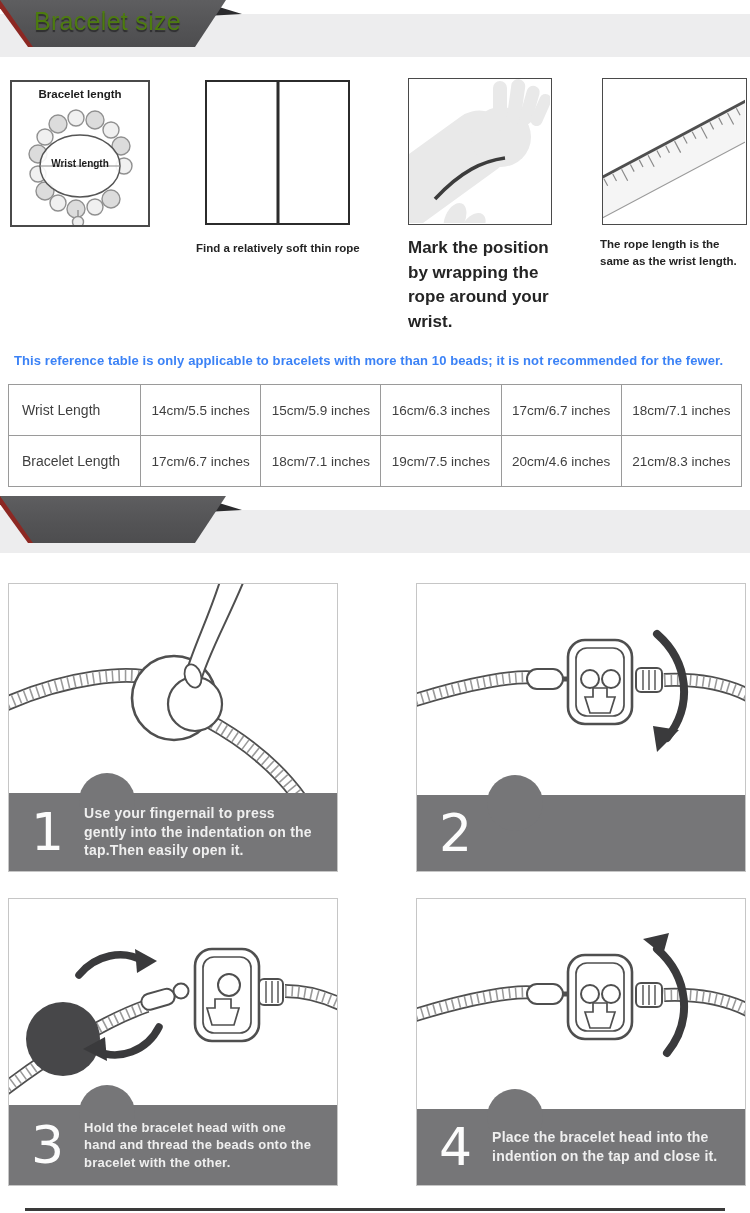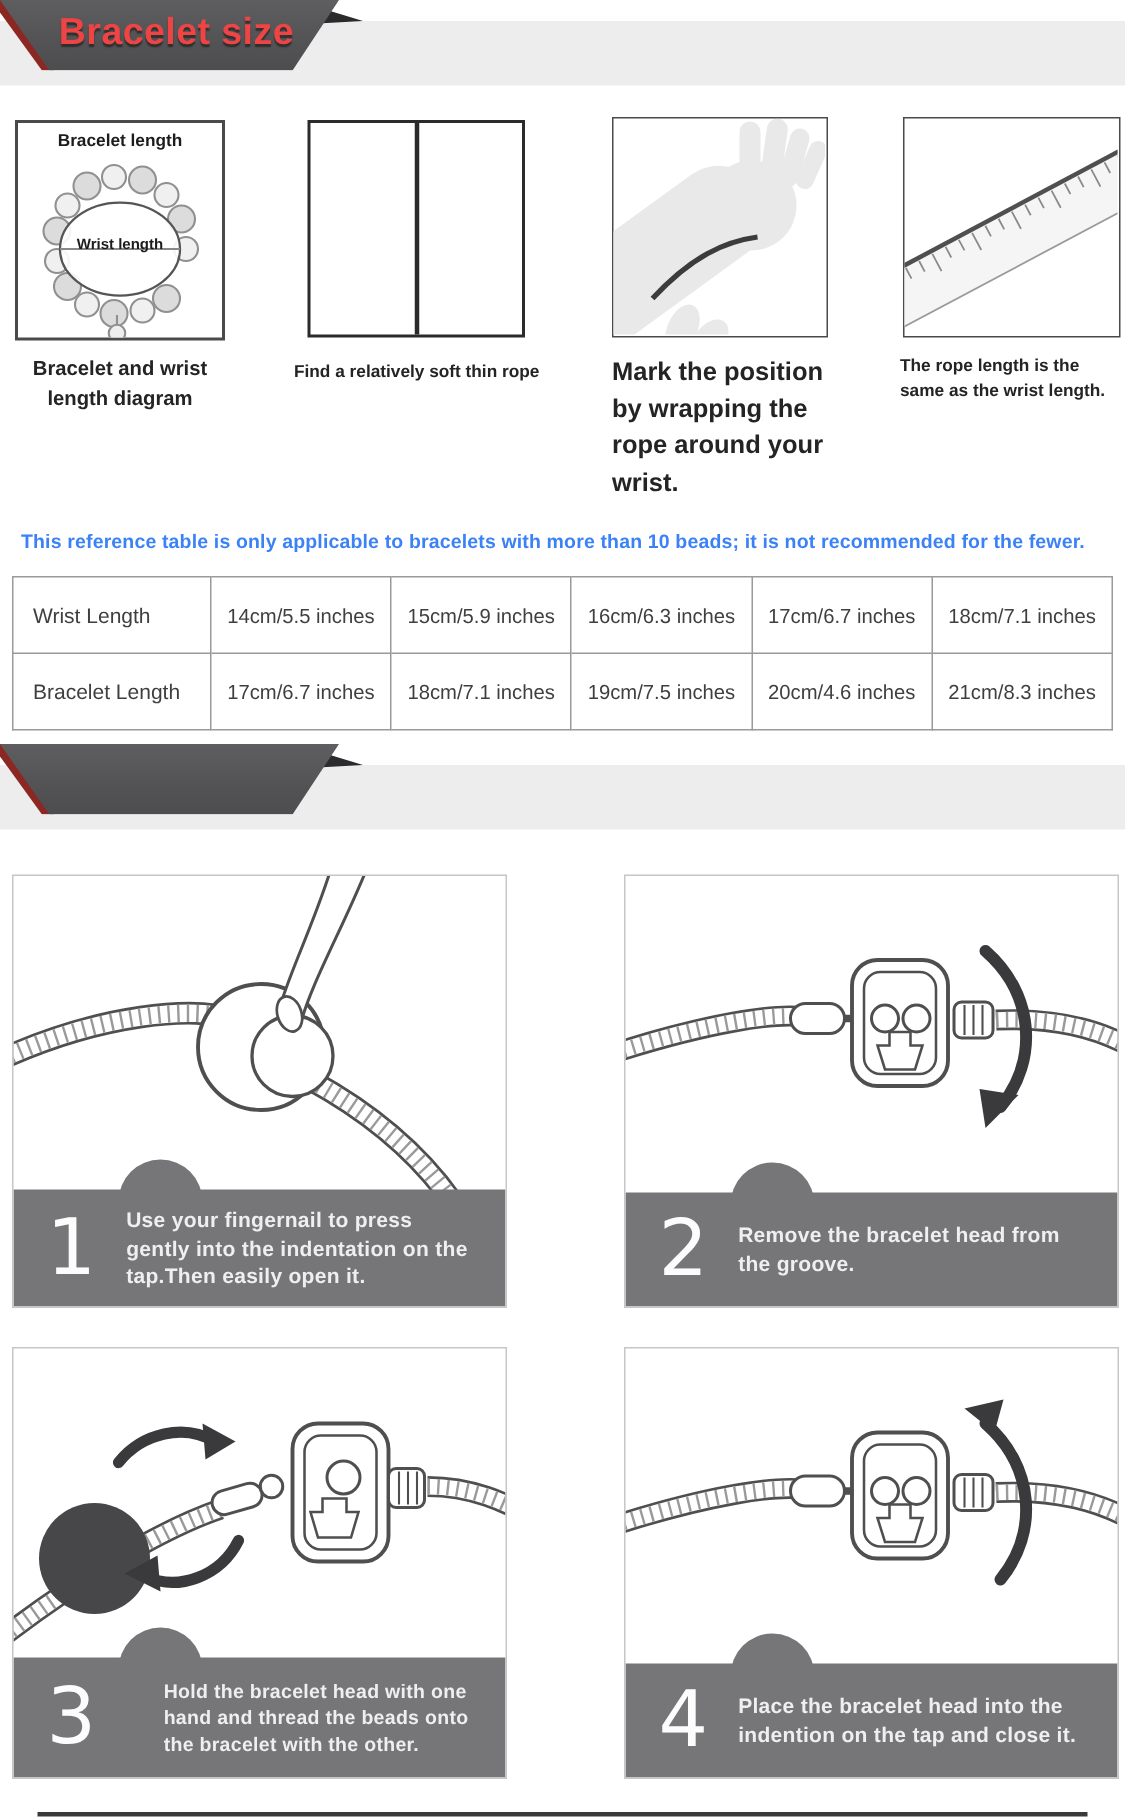--- a/index.html
+++ b/index.html
@@ -9,22 +9,22 @@
   
   .band{position:absolute;left:0;width:750px;height:43px;background:#ededee;}
   .ribbon{position:absolute;left:0;width:244px;height:47px;}
   .ribbon-red{position:absolute;left:-6px;top:0;width:42px;height:47px;background:#8c2823;
               clip-path:polygon(0px 0px,7px 0px,42px 47px,34px 47px);z-index:1;}
   .ribbon-fold{position:absolute;left:196px;top:0;width:46px;height:16px;background:#2b2b2d;
                clip-path:polygon(0px 0px,46px 14px,10px 16px);z-index:1;}
   .ribbon-main{position:absolute;left:0;top:0;width:244px;height:47px;z-index:2;
                background:linear-gradient(180deg,#5e5e60 0%,#535355 60%,#4d4d4f 100%);
                clip-path:polygon(0px 0px,226px 0px,195px 47px,33px 47px);}
-  .ribbon-label{position:absolute;z-index:3;left:34px;top:7px;width:162px;text-align:right;
-                color:#ef4444;font-size:25px;font-weight:700;letter-spacing:.3px;
+  .ribbon-label{position:absolute;z-index:3;left:34px;top:7px;width:162px;text-align:left;
+                color:#4d7c0f;font-size:25px;font-weight:400;letter-spacing:.3px;
                 text-shadow:0 2px 1px rgba(0,0,0,.45);}
 
   
   .figbox{position:absolute;background:#fff;box-sizing:border-box;}
   .figcap{position:absolute;font-weight:700;color:#242424;font-size:12px;line-height:1.45;}
   .b1-top-label{position:absolute;left:0;top:6px;width:100%;text-align:center;
                 font-weight:700;font-size:11.5px;color:#1c1c1c;}
   .b1-inner-label{position:absolute;left:0;top:76px;width:100%;text-align:center;
                   font-weight:700;font-size:10px;color:#1c1c1c;}
   .vline{position:absolute;left:50%;top:0;width:3px;height:100%;background:#2b2b2b;
@@ -45,21 +45,21 @@
   
   .panel{position:absolute;background:#fff;border:1px solid #c6c6c6;box-sizing:border-box;overflow:hidden;}
   .panel svg.art{position:absolute;left:0;top:0;}
   .step-bar{position:absolute;left:0;right:0;bottom:0;background:#767678;
             display:flex;align-items:center;gap:20px;padding:0 16px 0 22px;box-sizing:border-box;}
   .bump{position:absolute;top:-20px;left:70px;width:56px;height:56px;border-radius:50%;background:#767678;}
   .step-num{position:relative;color:#fcfcfc;font-size:52px;line-height:1;font-weight:400;
             font-family:"DejaVu Sans",sans-serif;}
   .step-cap{position:relative;flex:1;color:#efefef;font-weight:600;font-size:14px;line-height:1.35;
             letter-spacing:.2px;}
-  .cap-small{font-size:13px;margin-left:25px;}
+  .cap-small{font-size:13px;}
 
   .bottom-line{position:absolute;left:25px;right:25px;top:1208px;height:3px;background:#3a3a3a;}
 </style>
 </head>
 <body>
 
 <div class="page">
 
   <div class="band" style="top:14px;"></div>
   <div class="ribbon" style="top:0;">
@@ -88,21 +88,20 @@
           <circle cx="99" cy="117" r="9" fill="#dcdcdc"></circle>
       </g>
       <ellipse cx="68" cy="84" rx="40" ry="31" fill="rgba(255,255,255,.9)" stroke="#555" stroke-width="1.5"></ellipse>
       <line x1="28" y1="84" x2="108" y2="84" stroke="#888" stroke-width="1.2"></line>
       <line x1="66" y1="128" x2="66" y2="135" stroke="#909090" stroke-width="1.4"></line>
       <circle cx="66" cy="140" r="5.5" fill="#eee" stroke="#909090" stroke-width="1.4"></circle>
     </svg>
     <div class="b1-top-label">Bracelet length</div>
     <div class="b1-inner-label">Wrist length</div>
   </div>
-  <div class="figcap" style="left:2px;top:236px;width:156px;text-align:center;font-size:13.5px;">Bracelet and wrist length diagram</div>
 
   <div class="figbox" style="left:205px;top:80px;width:145px;height:145px;border:2px solid #2b2b2b;">
     <div class="vline"></div>
   </div>
   <div class="figcap" style="left:196px;top:240px;white-space:nowrap;font-size:11.5px;">Find a relatively soft thin rope</div>
 
   <div class="figbox" style="left:408px;top:78px;width:144px;height:147px;border:1.5px solid #4a4a4a;">
     <svg class="art" width="141" height="144" viewBox="0 0 141 144">
       <rect x="-40" y="70" width="160" height="64" rx="32" transform="rotate(-36 20 110)" fill="#e9e9e9"></rect>
       <circle cx="92" cy="58" r="30" fill="#e9e9e9"></circle>
@@ -195,21 +194,20 @@
       <circle cx="194" cy="95" r="9" fill="#fff" stroke="#4f4f4f" stroke-width="2"></circle>
       <path d="M 176 104 h 14 v 9 h 8 l -5 16 h -20 l -5 -16 h 8 z" fill="#fff" stroke="#4f4f4f" stroke-width="1.7"></path>
       <rect x="219" y="84" width="26" height="24" rx="5" fill="#fff" stroke="#4f4f4f" stroke-width="2"></rect>
       <path d="M 226 86 V 106 M 232 86 V 106 M 238 86 V 106" stroke="#4f4f4f" stroke-width="1.4"></path>
       <path d="M 240 50 C 272 78 276 122 250 154" fill="none" stroke="#3a3a3c" stroke-width="8" stroke-linecap="round"></path>
       <polygon points="262,146 240,168 236,142" fill="#3a3a3c"></polygon>
     </svg>
     <div class="step-bar" style="height:76px;">
       <div class="bump"></div>
       <div class="step-num">2</div>
-      <div class="step-cap">Remove the bracelet head from the groove.</div>
     </div>
   </div>
 
   <div class="panel" style="left:8px;top:898px;width:330px;height:288px;">
     <svg class="art" width="328" height="212" viewBox="0 0 328 212">
       <path d="M -12 196 C 45 152 100 120 138 107" fill="none" stroke="#4f4f4f" stroke-width="14"></path>
       <path d="M -12 196 C 45 152 100 120 138 107" fill="none" stroke="#ffffff" stroke-width="10.5"></path>
       <path d="M -12 196 C 45 152 100 120 138 107" fill="none" stroke="#9a9a9a" stroke-width="10.5" stroke-dasharray="1.6 4.8"></path>
       <g transform="rotate(-16 150 100)">
         <rect x="132" y="92" width="34" height="16" rx="8" fill="#fff" stroke="#4f4f4f" stroke-width="2"></rect>

